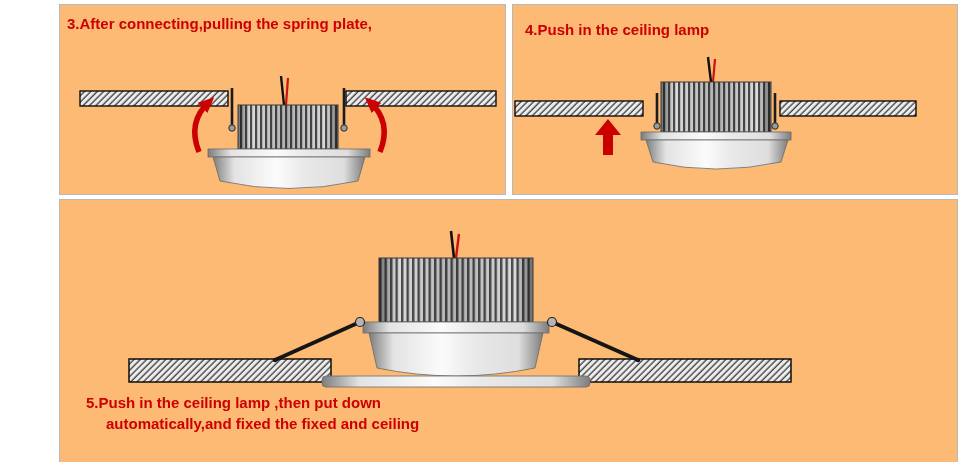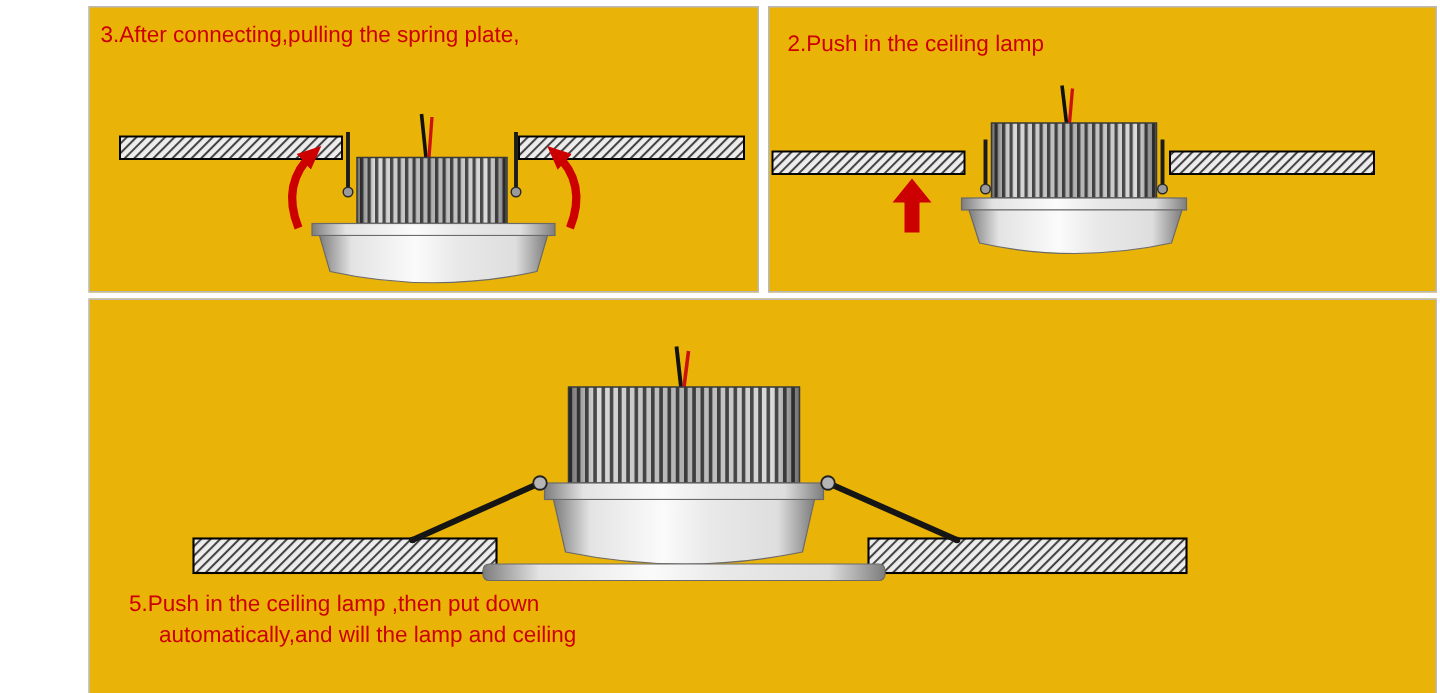--- a/index.html
+++ b/index.html
@@ -10,22 +10,23 @@
   .page{
     position:relative;
     width:960px;height:462px;
     background:#ffffff;
     font-family:"Liberation Sans", sans-serif;
     overflow:hidden;
   }
   .panel{
     position:absolute;
     border:1px solid #b9b9b9;
-    background:#eab308;
+    background:#fdba74;
     box-sizing:border-box;
+    font-weight:bold;
   }
   .panel-step3{left:59px;top:4px;width:447px;height:191px;}
   .panel-step4{left:512px;top:4px;width:446px;height:191px;}
   .panel-step5{left:59px;top:199px;width:899px;height:311px;}
   .panel svg{position:absolute;left:0;top:0;width:100%;height:100%;display:block;}
   .caption{
     position:absolute;
     color:var(--caption-color);
     font-size:15px;
     line-height:21px;
@@ -101,21 +102,21 @@
         <path d="M153,152 L305,152 L298,176 Q229,191 160,176 Z" fill="url(#metal-a)" stroke="#6a6a6a" stroke-width="0.8"></path>
       </g>
 
       <path d="M139,147 Q127,117 149,97" fill="none" class="accent-stroke" stroke-width="5.5" marker-end="url(#arrowhead-a)"></path>
       <path d="M320,147 Q332,117 310,97" fill="none" class="accent-stroke" stroke-width="5.5" marker-end="url(#arrowhead-a)"></path>
     </svg>
   </section>
 
   <section class="panel panel-step4">
     <div class="caption">
-      <div>2.Push in the ceiling lamp</div>
+      <div>4.Push in the ceiling lamp</div>
     </div>
     <svg viewBox="0 0 444 189">
       <defs>
         <pattern id="hatch-b" width="4.5" height="4.5" patternUnits="userSpaceOnUse" patternTransform="rotate(45)">
           <rect width="4.5" height="4.5" fill="#ededed"></rect>
           <line x1="2" y1="0" x2="2" y2="4.5" stroke="#3a3a3a" stroke-width="1.3"></line>
         </pattern>
         <pattern id="fins-b" width="5" height="10" patternUnits="userSpaceOnUse">
           <rect width="5" height="10" fill="#dcdcdc"></rect>
           <rect width="2.2" height="10" fill="#4a4a4a"></rect>
@@ -159,21 +160,21 @@
         <path d="M133,135 L275,135 L268,157 Q203,171 140,157 Z" fill="url(#metal-b)" stroke="#6a6a6a" stroke-width="0.8"></path>
       </g>
 
       <polygon points="95,114 82,130 90,130 90,150 100,150 100,130 108,130" class="accent-fill"></polygon>
     </svg>
   </section>
 
   <section class="panel panel-step5">
     <div class="caption">
       <div>5.Push in the ceiling lamp ,then put down</div>
-      <div class="cap-indent-lg">automatically,and will the lamp and ceiling</div>
+      <div class="cap-indent-lg">automatically,and fixed the fixed and ceiling</div>
     </div>
     <svg viewBox="0 0 897 255">
       <defs>
         <pattern id="hatch-c" width="4.5" height="4.5" patternUnits="userSpaceOnUse" patternTransform="rotate(45)">
           <rect width="4.5" height="4.5" fill="#ededed"></rect>
           <line x1="2" y1="0" x2="2" y2="4.5" stroke="#3a3a3a" stroke-width="1.3"></line>
         </pattern>
         <pattern id="fins-c" width="5.5" height="10" patternUnits="userSpaceOnUse">
           <rect width="5.5" height="10" fill="#dcdcdc"></rect>
           <rect width="2.4" height="10" fill="#4a4a4a"></rect>

